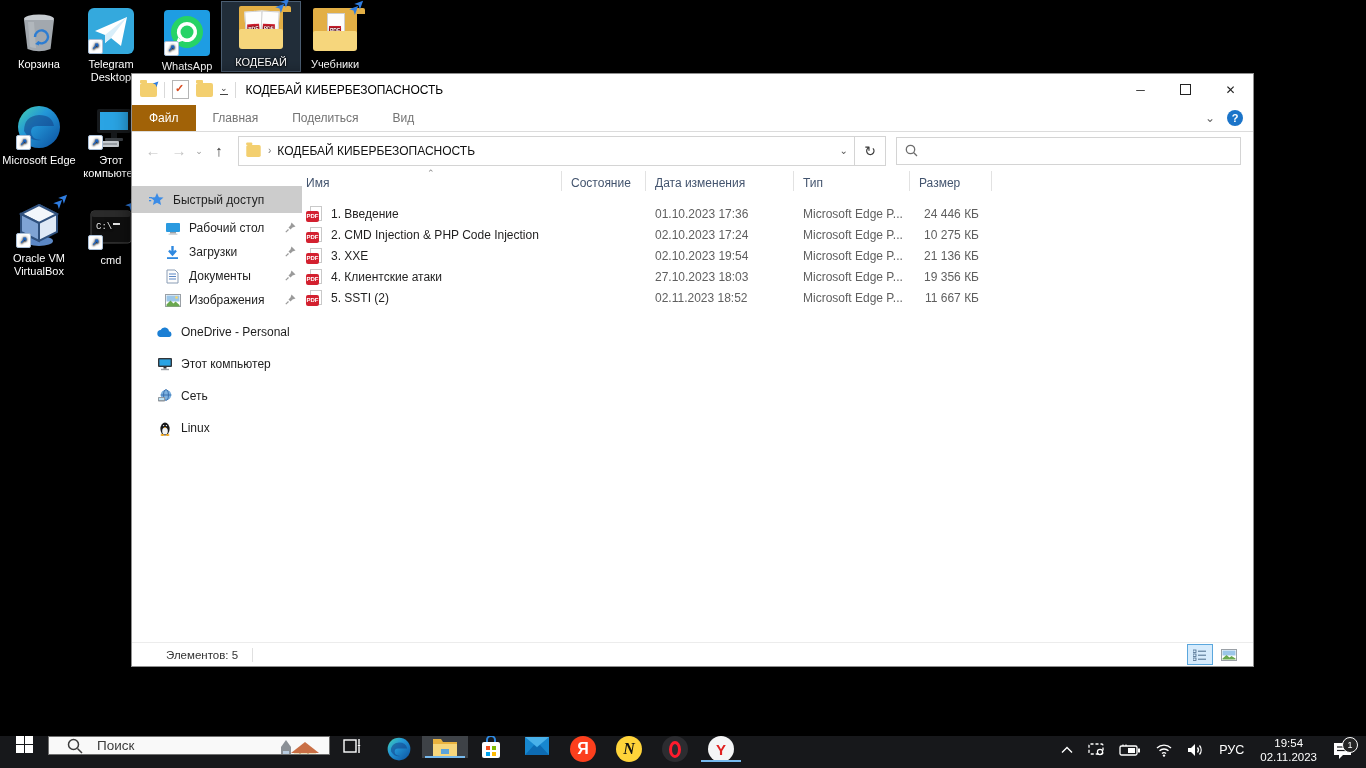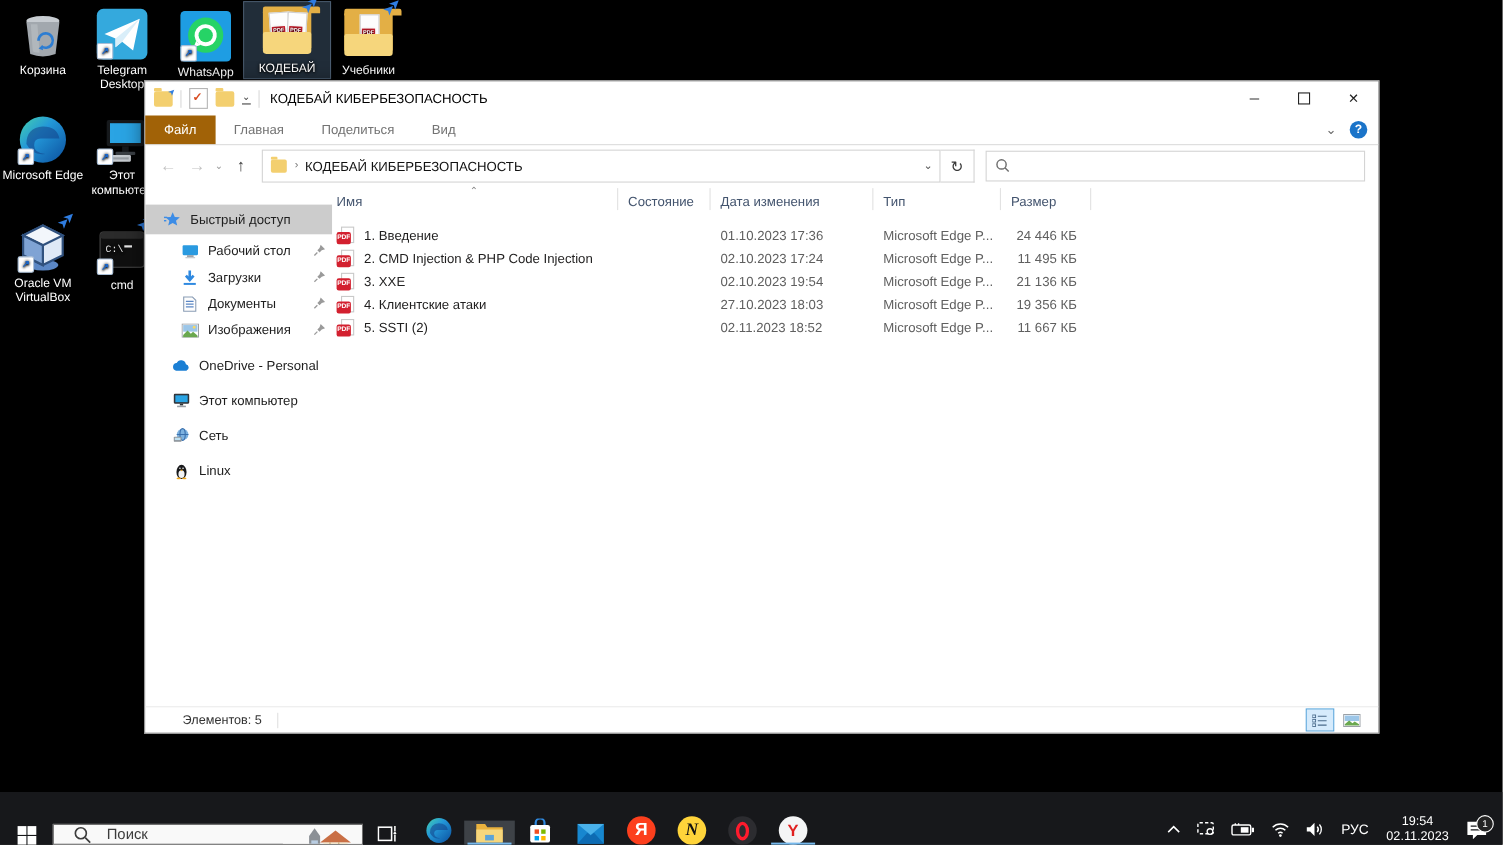--- a/index.html
+++ b/index.html
@@ -93,22 +93,22 @@
 
   .statusbar{position:absolute;left:0;right:0;bottom:0;height:23px;border-top:1px solid #ececec;
              display:flex;align-items:center;font-size:11.5px;color:#333;}
   .statusbar .cnt{margin-left:34px;}
   .statusbar .ssep{width:1px;height:14px;background:#e0e0e0;margin-left:14px;}
   .viewtoggles{position:absolute;right:12px;bottom:2px;display:flex;gap:5px;}
   .vbtn{width:24px;height:19px;display:flex;align-items:center;justify-content:center;}
   .vbtn.sel{background:#d6ebfc;outline:1px solid #5aa7dd;}
 
   
-  .taskbar{position:absolute;left:0;bottom:0;width:1366px;height:48px;background:#17181b;z-index:20;
-           display:flex;align-items:flex-end;}
+  .taskbar{position:absolute;left:0;bottom:0;width:1366px;height:32px;background:#17181b;z-index:20;
+           display:flex;align-items:flex-start;}
   .tbtn{width:48px;display:flex;align-items:center;justify-content:center;}
   .startflag{width:17px;height:17px;display:grid;grid-template-columns:8px 8px;grid-template-rows:8px 8px;gap:1px;}
   .startflag span{background:#fff;}
   .tsearch{width:282px;background:#f9f9f9;border:1px solid #6f6f6f;box-sizing:border-box;display:flex;
            align-items:center;padding-left:18px;gap:12px;position:relative;overflow:hidden;}
   .tsearch input{border:none;outline:none;background:transparent;font-size:13.5px;color:#333;width:130px;font-family:inherit;}
   .tsearch input::placeholder{color:#3c3c3c;opacity:1;}
   .tsearch .illus{position:absolute;right:0;top:0;height:100%;}
   .appbtn{width:46px;display:flex;align-items:center;justify-content:center;position:relative;}
   .appbtn.open::after{content:"";position:absolute;left:3px;right:3px;bottom:0;height:2px;background:#76b9ed;}
@@ -462,21 +462,21 @@
         <span class="fname">
             <span class="pdficon">
               <span class="pg"></span>
               <span class="red">PDF</span>
             </span>
             <span>2. CMD Injection &amp; PHP Code Injection</span>
           </span>
         <span class="fcell" style="left:269px"></span>
         <span class="fcell" style="left:353px">02.10.2023 17:24</span>
         <span class="fcell" style="left:501px">Microsoft Edge P...</span>
-        <span class="fsize" style="left:577px;width:100px">11 495 КБ</span>
+        <span class="fsize" style="left:577px;width:100px">10 275 КБ</span>
       </div>
       <div class="frow" style="top:77px">
         <span class="fname">
             <span class="pdficon">
               <span class="pg"></span>
               <span class="red">PDF</span>
             </span>
             <span>3. XXE</span>
           </span>
         <span class="fcell" style="left:269px"></span>

